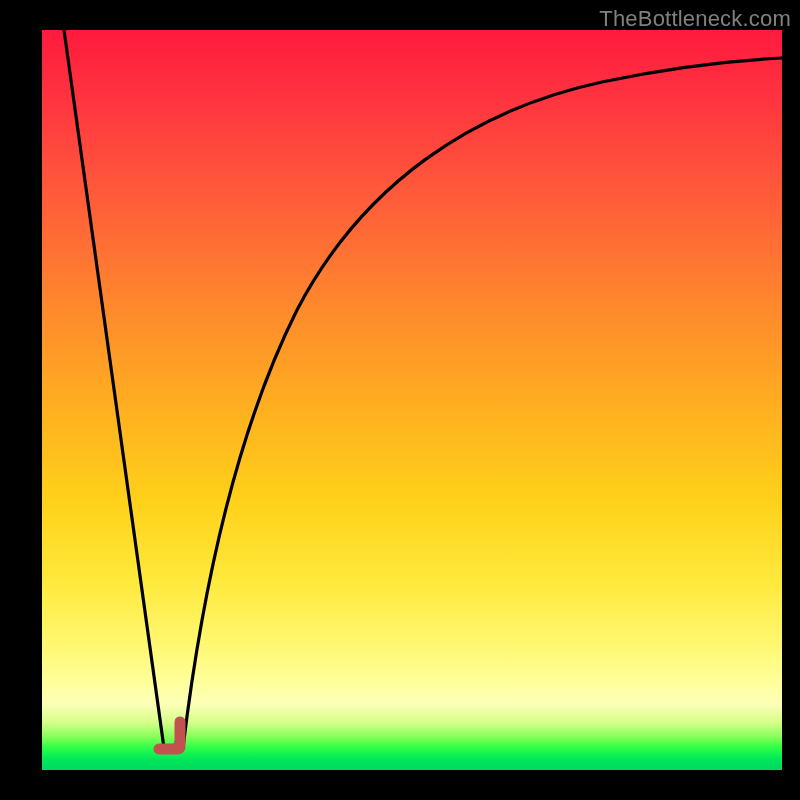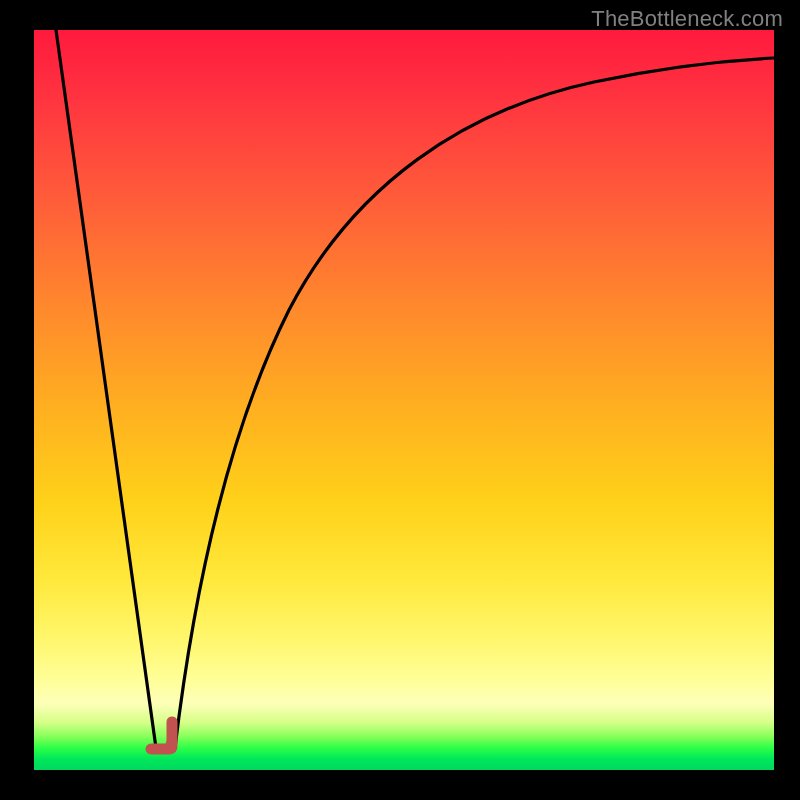--- a/index.html
+++ b/index.html
@@ -6,21 +6,21 @@
     margin: 0;
     padding: 0;
     width: 800px;
     height: 800px;
     background: #000;
     overflow: hidden;
     font-family: Arial, Helvetica, sans-serif;
   }
   .frame {
     position: absolute;
-    left: 4px;
+    left: 12px;
     top: 0;
     width: 789px;
     height: 800px;
     background: #000;
   }
   .plot {
     position: absolute;
     left: 30px;
     top: 30px;
     width: 740px;

